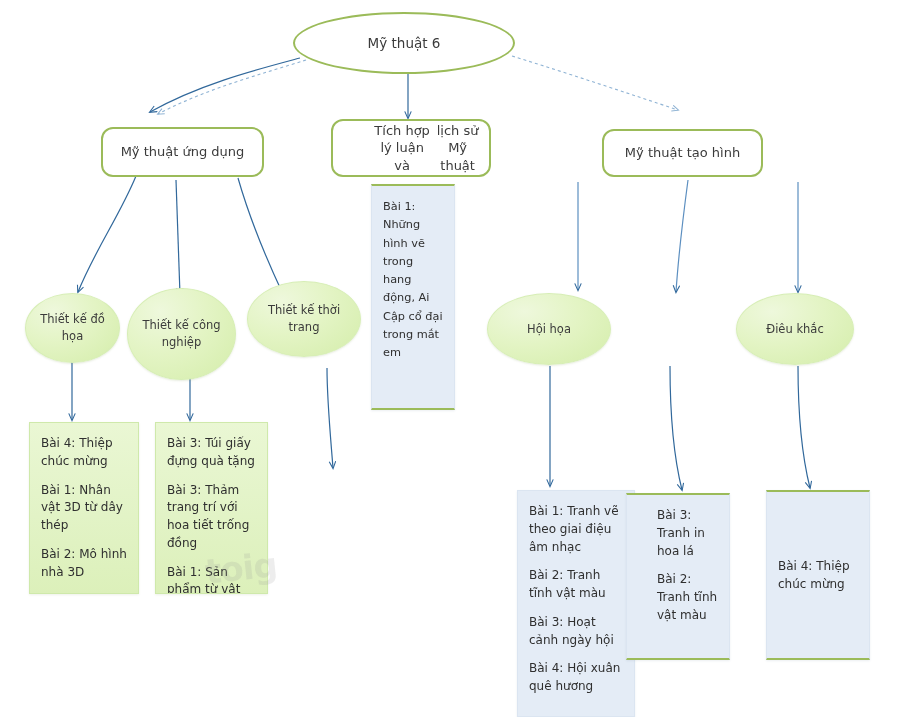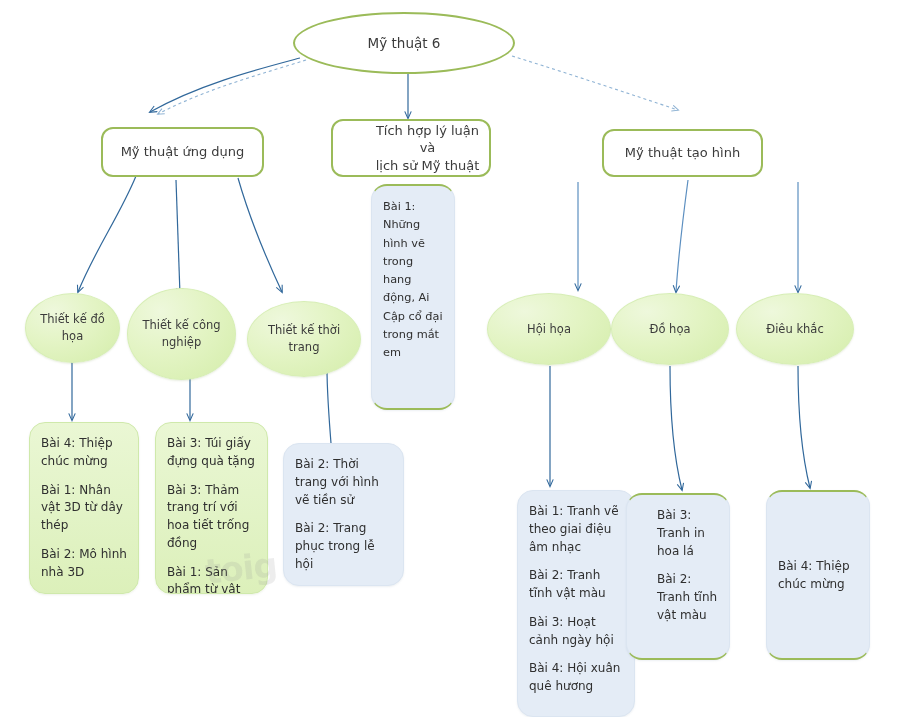--- a/index.html
+++ b/index.html
@@ -80,21 +80,21 @@
   }
   .ellipse-sub .txt {
     font-size: 11.5px;
     color: #3b3b3b;
     line-height: 1.45;
     padding: 0 6px;
   }
 
   
   .leaf {
-    border-radius: 16px;
+    border-radius: 0;
     padding: 12px 11px 10px 11px;
     box-sizing: border-box;
     overflow: hidden;
   }
   .leaf.green {
     background: linear-gradient(180deg, #eaf7d4 0%, #e2f3c6 55%, #dcf0ba 100%);
     border: 1px solid #cfe9ab;
     box-shadow: 0 1px 2px rgba(120,150,80,0.12);
   }
   .leaf.blue {
@@ -188,73 +188,66 @@
   </svg>
 
   <div class="node ellipse-root" style="left:293px; top:12px; width:222px; height:62px;">
     <span class="txt">Mỹ thuật 6</span>
   </div>
 
   <div class="node cat-box" style="left:101px; top:127px; width:163px; height:50px;">
     <span class="txt">Mỹ thuật ứng dụng</span>
   </div>
 
-  <div class="node cat-box" style="left:331px; top:119px; width:160px; height:58px; flex-direction:column;padding-left:39px;">
+  <div class="node cat-box" style="left:331px; top:119px; width:160px; height:58px; flex-direction:row;padding-left:39px;">
     <span class="txt">Tích hợp lý luận và</span>
     <span class="txt">lịch sử Mỹ thuật</span>
   </div>
 
   <div class="node cat-box" style="left:602px; top:129px; width:161px; height:48px;">
     <span class="txt">Mỹ thuật tạo hình</span>
   </div>
 
   <div class="node leaf blue theory" style="left:371px; top:184px; width:84px; height:226px;">
     <p class="line">Bài 1: Những hình vẽ trong hang động, Ai Cập cổ đại trong mắt em</p>
   </div>
 
   <div class="node ellipse-sub" style="left:25px; top:293px; width:95px; height:70px;">
     <span class="txt">Thiết kế đồ họa</span>
   </div>
 
   <div class="node ellipse-sub" style="left:127px; top:288px; width:109px; height:92px;">
     <span class="txt">Thiết kế công nghiệp</span>
   </div>
 
-  <div class="node ellipse-sub" style="left:247px; top:301px; width:114px; height:76px;align-items:center;">
+  <div class="node ellipse-sub" style="left:247px; top:281px; width:114px; height:76px;align-items:center;">
     <span class="txt">Thiết kế thời trang</span>
   </div>
 
   <div class="node ellipse-sub" style="left:487px; top:293px; width:124px; height:72px;">
     <span class="txt">Hội họa</span>
   </div>
 
-  <div class="node ellipse-sub" style="left:611px; top:293px; width:118px; height:72px;">
-    <span class="txt">Đồ họa</span>
-  </div>
 
   <div class="node ellipse-sub" style="left:736px; top:293px; width:118px; height:72px;">
     <span class="txt">Điêu khắc</span>
   </div>
 
   <div class="node leaf green" style="left:29px; top:422px; width:110px; height:172px;">
     <p class="line">Bài 4: Thiệp chúc mừng</p>
     <p class="line">Bài 1: Nhân vật 3D từ dây thép</p>
     <p class="line">Bài 2: Mô hình nhà 3D</p>
   </div>
 
   <div class="node leaf green" style="left:155px; top:422px; width:113px; height:172px;">
     <p class="line">Bài 3: Túi giấy đựng quà tặng</p>
     <p class="line">Bài 3: Thảm trang trí với hoa tiết trống đồng</p>
     <p class="line">Bài 1: Sản phẩm từ vật liệu đã qua sử</p>
   </div>
 
-  <div class="node leaf blue plain" style="left:283px; top:443px; width:121px; height:143px;">
-    <p class="line">Bài 2: Thời trang với hình vẽ tiền sử</p>
-    <p class="line">Bài 2: Trang phục trong lễ hội</p>
-  </div>
 
   <div class="node leaf blue plain" style="left:478px; top:490px; width:118px; height:227px;margin-left:39px;">
     <p class="line">Bài 1: Tranh vẽ theo giai điệu âm nhạc</p>
     <p class="line">Bài 2: Tranh tĩnh vật màu</p>
     <p class="line">Bài 3: Hoạt cảnh ngày hội</p>
     <p class="line">Bài 4: Hội xuân quê hương</p>
   </div>
 
   <div class="node leaf blue" style="left:626px; top:493px; width:104px; height:167px;padding-left:30px;">
     <p class="line">Bài 3: Tranh in hoa lá</p>

